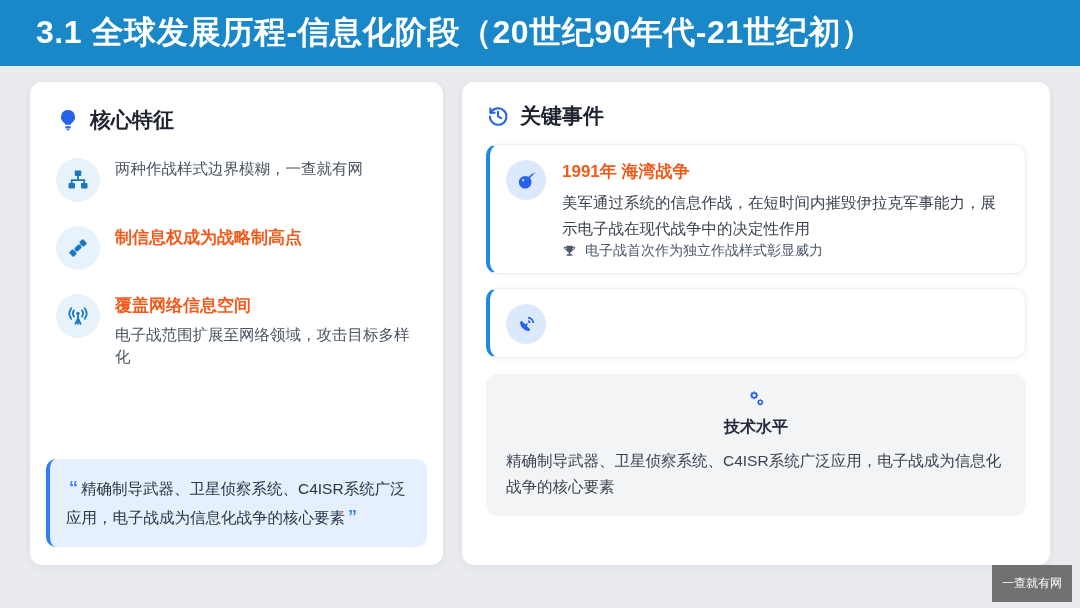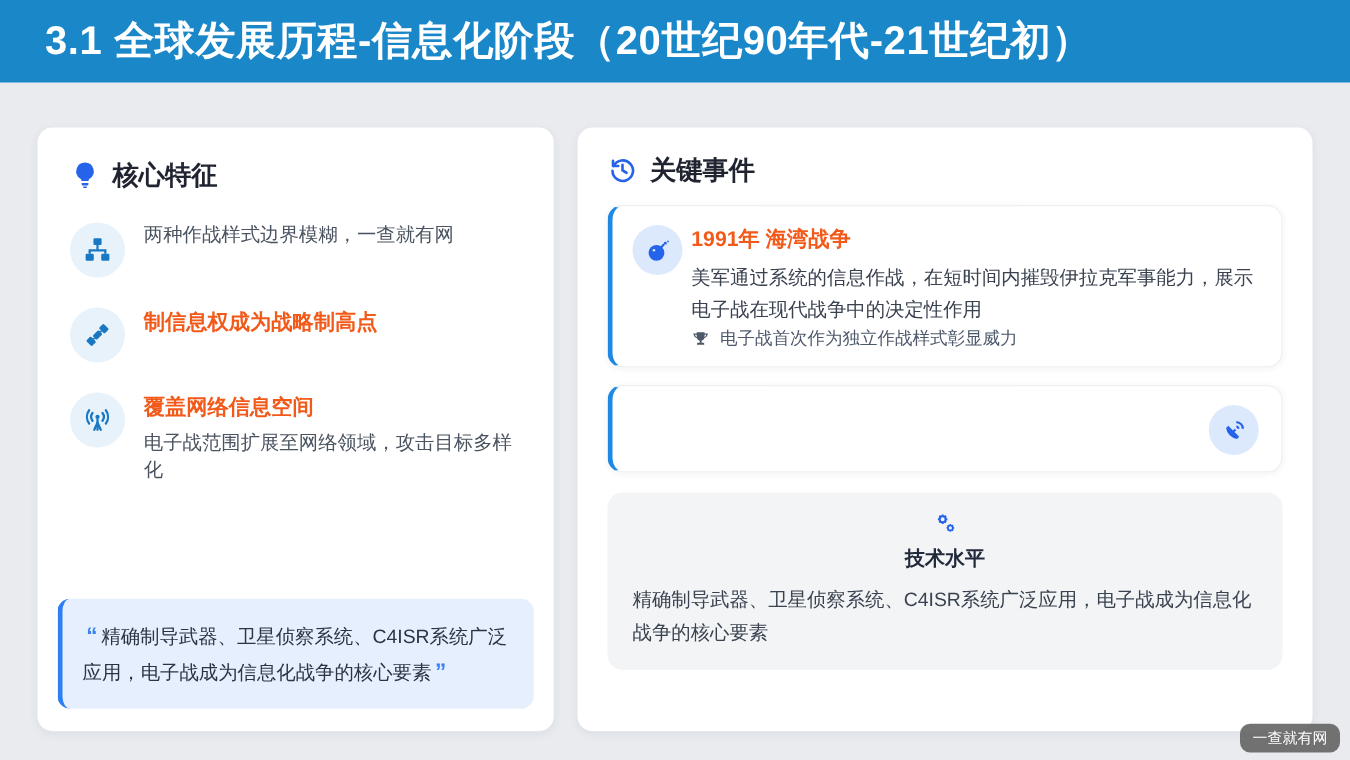--- a/index.html
+++ b/index.html
@@ -22,21 +22,21 @@
   .top-bar h1 {
     color:#ffffff;
     font-size:32px;
     font-weight:bold;
     letter-spacing:.5px;
   }
   
   .content {
     display:flex;
     gap:19px;
-    padding:36px 30px 0 30px;
+    padding:16px 30px 0 30px;
   }
   .card {
     background:#ffffff;
     border-radius:12px;
     box-shadow:0 2px 8px rgba(30,50,80,.07);
     height:483px;
     position:relative;
   }
   .card-left  { width:413px; padding:24px 26px; }
   .card-right { flex:1;      padding:20px 24px; }
@@ -74,23 +74,22 @@
   .quote-mark { color:#3b82f6; font-weight:bold; font-size:18px; padding:0 3px; }
   
   .event-box {
     background:#ffffff;
     border:1px solid #edf0f4;
     border-left:4px solid #1e88e5;
     border-radius:12px;
     box-shadow:0 1px 5px rgba(30,50,80,.06);
     padding:15px 18px 13px 16px;
     display:flex;
-    gap:7px;
+    gap:16px;
     margin-top:14px;
-    justify-content:flex-end;
   }
   .event-ic {
     width:40px; height:40px; border-radius:50%;
     background:#dce9fd; color:#2563eb;
     display:flex; align-items:center; justify-content:center;
     flex:0 0 auto;
   }
   .event-ic svg { width:21px; height:21px; }
   .event-title { color:#f25a1a; font-size:17px; font-weight:bold; margin-bottom:7px; }
   .event-desc  { color:#3a4250; font-size:15.5px; line-height:1.65; }
@@ -113,22 +112,22 @@
     font-size:16px; font-weight:bold; color:#22293a;flex-direction:column;
   }
   .tech-head .head-icon { width:19px; height:19px; }
   .tech-desc { margin-top:10px; color:#3a4250; font-size:15.5px; line-height:1.65; }
   
   .watermark {
     position:absolute; right:8px; bottom:6px;
     background:rgba(96,96,96,.88);
     color:#ffffff;
     font-size:12px;
-    padding:3px 10px;
-    border-radius:8px;
+    padding:10px 10px;
+    border-radius:0;
   }
 </style>
 </head>
 <body>
 
 <div class="top-bar">
   <h1>3.1 全球发展历程-信息化阶段（20世纪90年代-21世纪初）</h1>
 </div>
 
 <div class="content">

